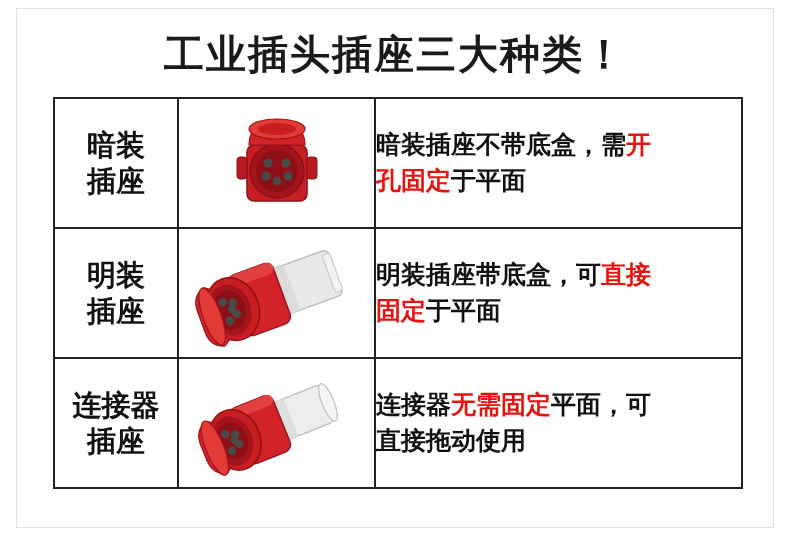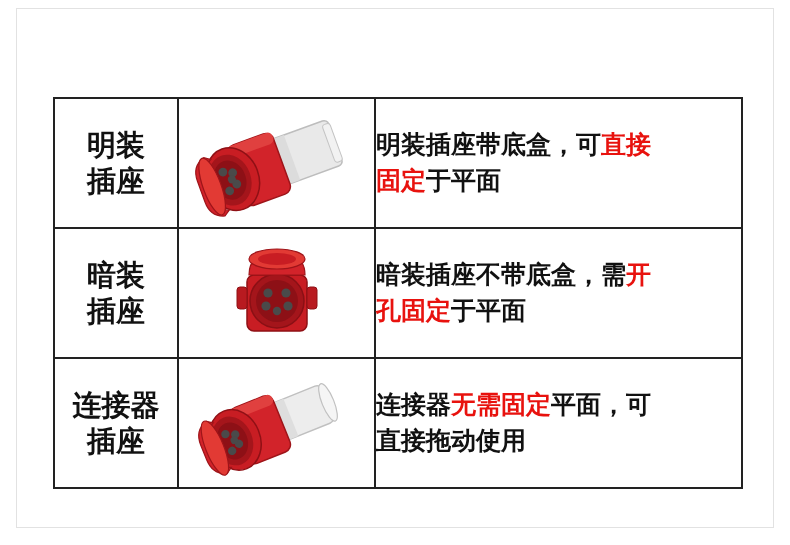--- a/index.html
+++ b/index.html
@@ -90,23 +90,55 @@
   svg.socket {
     display: block;
   }
 </style>
 </head>
 <body>
 
 <div id="page">
   <div class="card">
 
+    <div class="title">工业插头插座三大种类！</div>
 
     <table class="spec">
       <tbody>
+
+        <tr>
+          <td class="label">
+            <div>暗装</div>
+            <div>插座</div>
+          </td>
+          <td class="image">
+            <div class="imgwrap">
+              <svg class="socket" width="190" height="120" viewBox="0 0 190 120" xmlns="http://www.w3.org/2000/svg">
+                <g transform="translate(95 60)">
+                  <rect x="-30" y="-18" width="60" height="56" rx="7" fill="#c81d23" stroke="#8f1015" stroke-width="1.5"></rect>
+                  <rect x="30" y="-6" width="10" height="22" rx="3" fill="#b81a20" stroke="#8f1015" stroke-width="1"></rect>
+                  <rect x="-40" y="-6" width="10" height="22" rx="3" fill="#b81a20" stroke="#8f1015" stroke-width="1"></rect>
+                  <ellipse cx="0" cy="8" rx="27" ry="27" fill="#a4151b" stroke="#8a1015" stroke-width="1.5"></ellipse>
+                  <ellipse cx="0" cy="8" rx="21" ry="21" fill="#8d1016"></ellipse>
+                  <circle cx="-9" cy="0" r="4.6" fill="#4a4a4a"></circle>
+                  <circle cx="9" cy="0" r="4.6" fill="#4a4a4a"></circle>
+                  <circle cx="-11" cy="13" r="4.6" fill="#4a4a4a"></circle>
+                  <circle cx="11" cy="13" r="4.6" fill="#4a4a4a"></circle>
+                  <circle cx="0" cy="18" r="4.2" fill="#4a4a4a"></circle>
+                  <path d="M-28 -18 q0 -16 14 -20 h28 q14 4 14 20 z" fill="#d2232a" stroke="#9e1419" stroke-width="1.2"></path>
+                  <ellipse cx="0" cy="-34" rx="28" ry="10" fill="#e23a34" stroke="#9e1419" stroke-width="1.2"></ellipse>
+                  <ellipse cx="0" cy="-34" rx="19" ry="6" fill="#c81d23"></ellipse>
+                </g>
+              </svg>
+            </div>
+          </td>
+          <td class="desc">
+            <span>暗装插座不带底盒，需<span class="hl">开</span><br><span class="hl">孔固定</span>于平面</span>
+          </td>
+        </tr>
 
         <tr>
           <td class="label">
             <div>明装</div>
             <div>插座</div>
           </td>
           <td class="image">
             <div class="imgwrap">
               <svg class="socket" width="190" height="120" viewBox="0 0 190 120" xmlns="http://www.w3.org/2000/svg">
                 <g transform="rotate(-20 95 60)">
@@ -129,51 +161,20 @@
               </svg>
             </div>
           </td>
           <td class="desc">
             <span>明装插座带底盒，可<span class="hl">直接</span><br><span class="hl">固定</span>于平面</span>
           </td>
         </tr>
 
         <tr>
           <td class="label">
-            <div>暗装</div>
-            <div>插座</div>
-          </td>
-          <td class="image">
-            <div class="imgwrap">
-              <svg class="socket" width="190" height="120" viewBox="0 0 190 120" xmlns="http://www.w3.org/2000/svg">
-                <g transform="translate(95 60)">
-                  <rect x="-30" y="-18" width="60" height="56" rx="7" fill="#c81d23" stroke="#8f1015" stroke-width="1.5"></rect>
-                  <rect x="30" y="-6" width="10" height="22" rx="3" fill="#b81a20" stroke="#8f1015" stroke-width="1"></rect>
-                  <rect x="-40" y="-6" width="10" height="22" rx="3" fill="#b81a20" stroke="#8f1015" stroke-width="1"></rect>
-                  <ellipse cx="0" cy="8" rx="27" ry="27" fill="#a4151b" stroke="#8a1015" stroke-width="1.5"></ellipse>
-                  <ellipse cx="0" cy="8" rx="21" ry="21" fill="#8d1016"></ellipse>
-                  <circle cx="-9" cy="0" r="4.6" fill="#4a4a4a"></circle>
-                  <circle cx="9" cy="0" r="4.6" fill="#4a4a4a"></circle>
-                  <circle cx="-11" cy="13" r="4.6" fill="#4a4a4a"></circle>
-                  <circle cx="11" cy="13" r="4.6" fill="#4a4a4a"></circle>
-                  <circle cx="0" cy="18" r="4.2" fill="#4a4a4a"></circle>
-                  <path d="M-28 -18 q0 -16 14 -20 h28 q14 4 14 20 z" fill="#d2232a" stroke="#9e1419" stroke-width="1.2"></path>
-                  <ellipse cx="0" cy="-34" rx="28" ry="10" fill="#e23a34" stroke="#9e1419" stroke-width="1.2"></ellipse>
-                  <ellipse cx="0" cy="-34" rx="19" ry="6" fill="#c81d23"></ellipse>
-                </g>
-              </svg>
-            </div>
-          </td>
-          <td class="desc">
-            <span>暗装插座不带底盒，需<span class="hl">开</span><br><span class="hl">孔固定</span>于平面</span>
-          </td>
-        </tr>
-
-        <tr>
-          <td class="label">
             <div>连接器</div>
             <div>插座</div>
           </td>
           <td class="image">
             <div class="imgwrap">
               <svg class="socket" width="190" height="120" viewBox="0 0 190 120" xmlns="http://www.w3.org/2000/svg">
                 <g transform="rotate(-22 95 60)">
                   <rect x="96" y="40" width="54" height="40" rx="6" fill="#ededed" stroke="#c0c0c0" stroke-width="1.5"></rect>
                   <rect x="96" y="40" width="14" height="40" fill="#dedede"></rect>
                   <ellipse cx="150" cy="60" rx="6" ry="20" fill="#f5f5f5" stroke="#c0c0c0" stroke-width="1.2"></ellipse>

